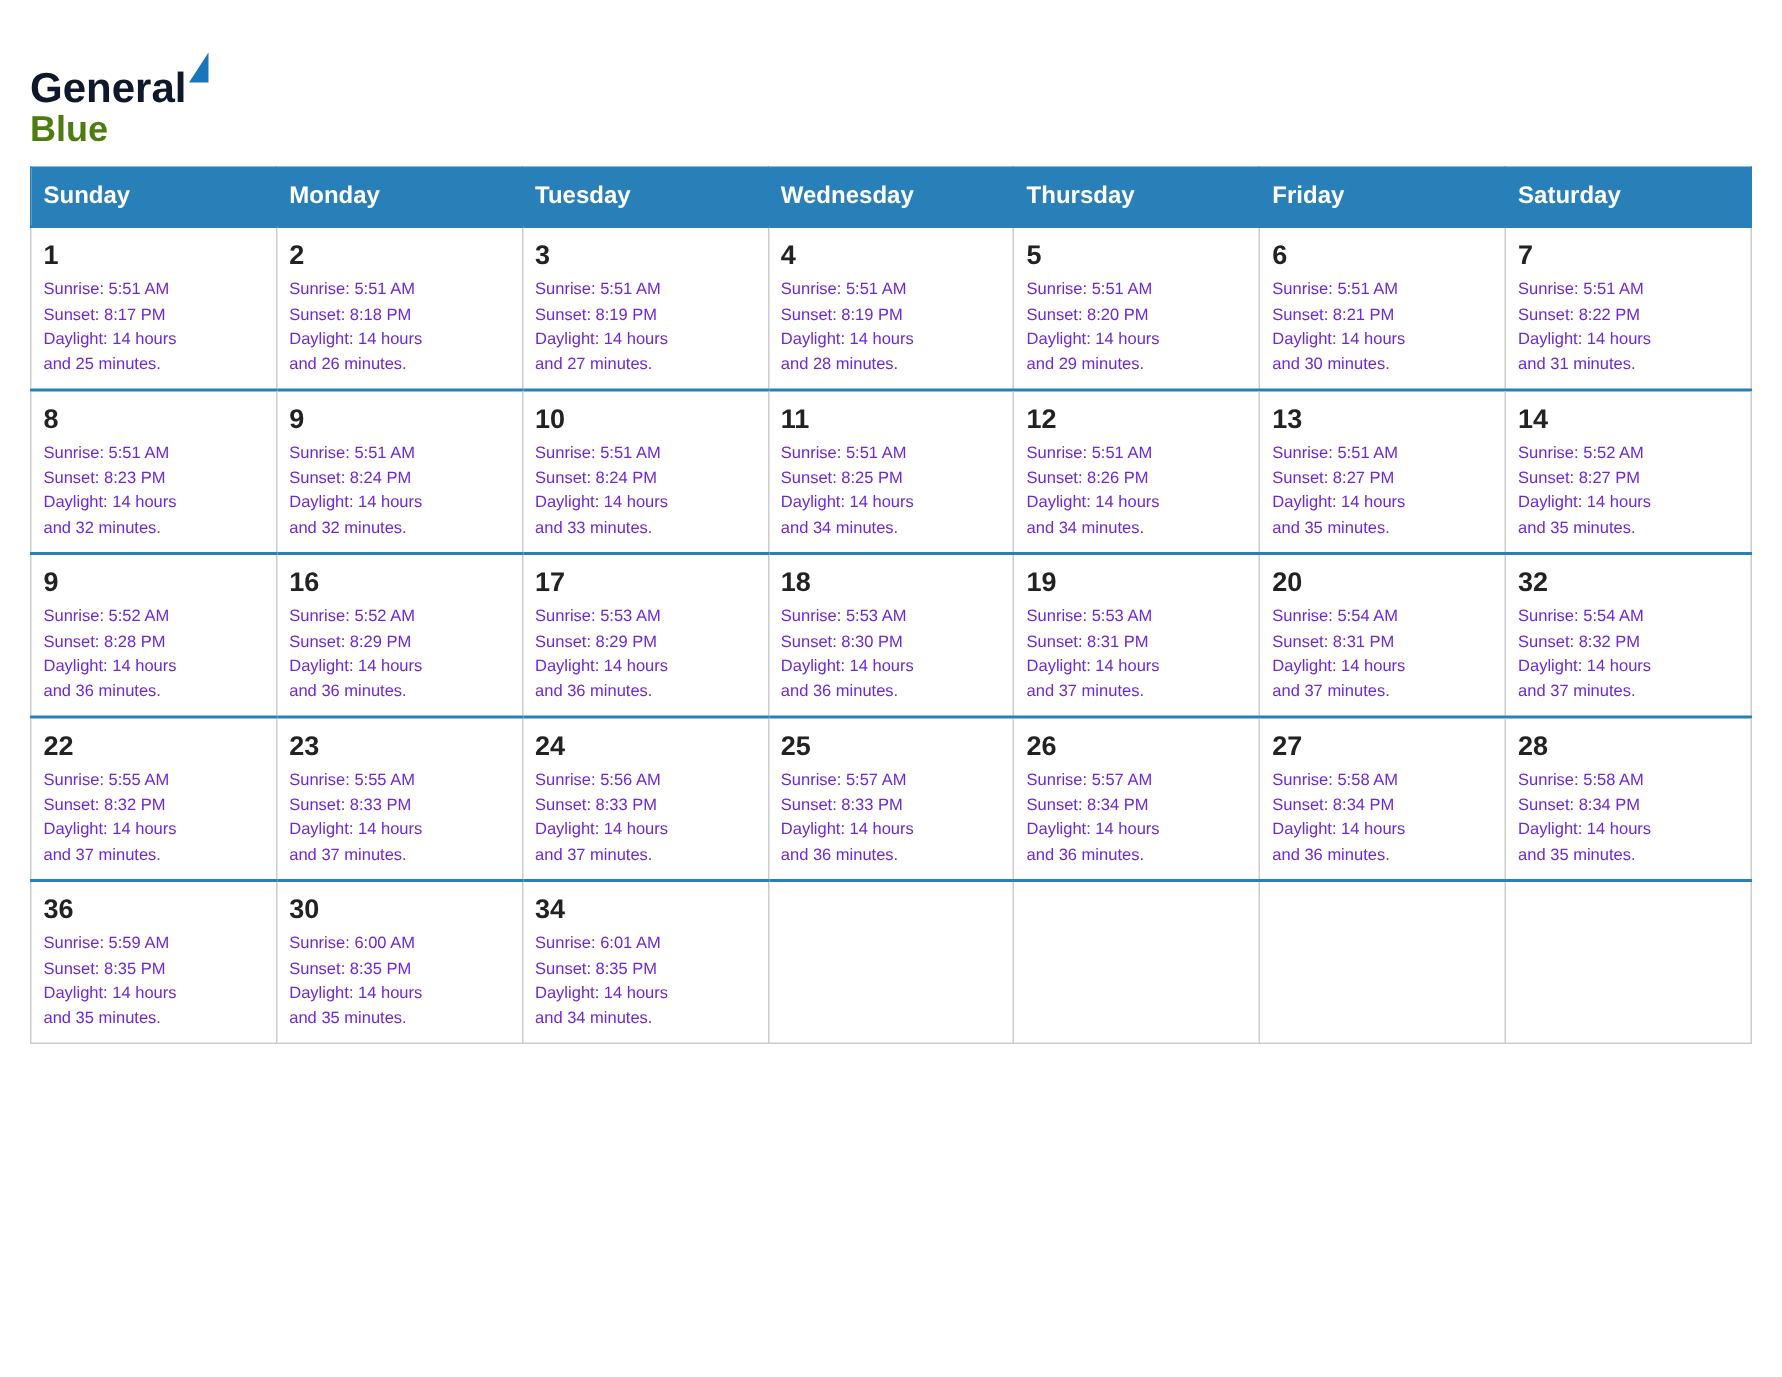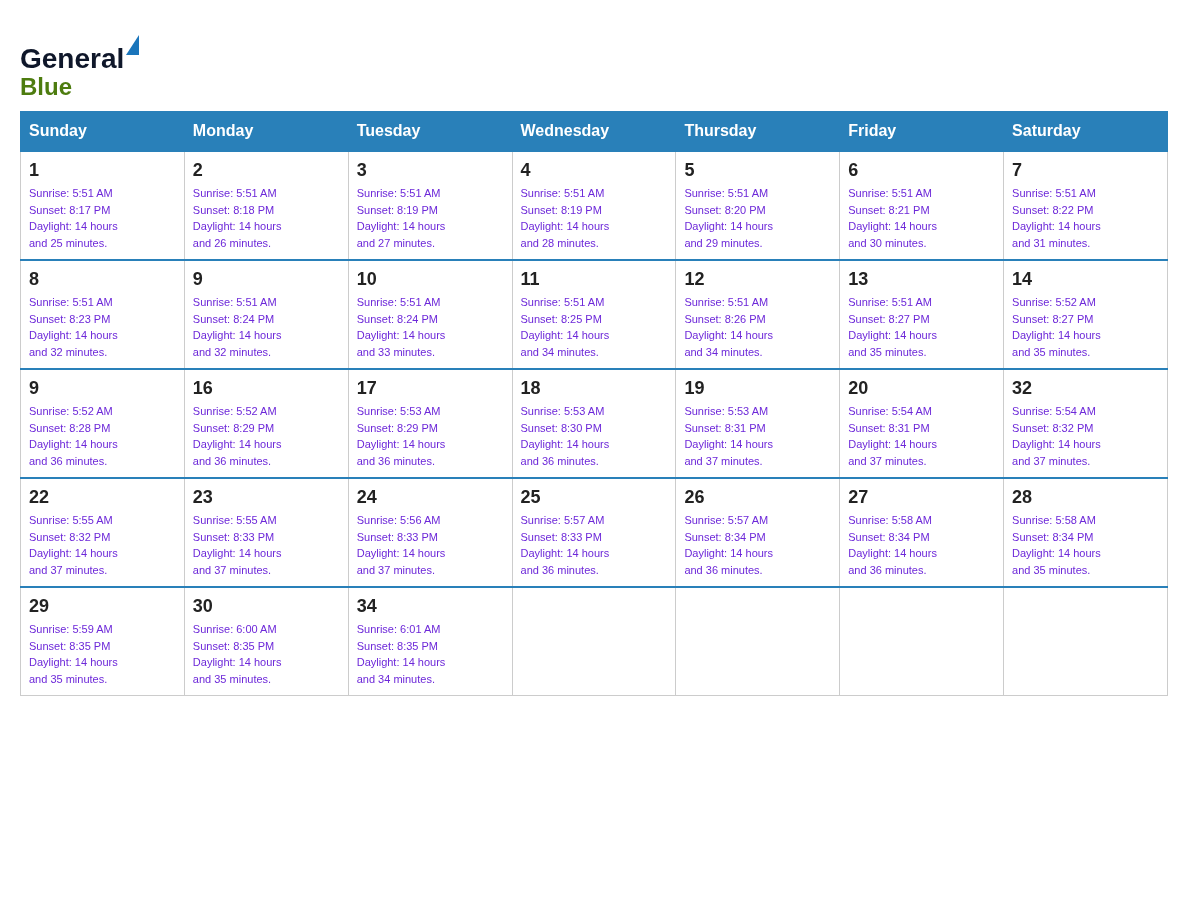--- a/index.html
+++ b/index.html
@@ -224,21 +224,21 @@
           <div class="day-number">27</div>
           <div class="day-info">Sunrise: 5:58 AM<br>Sunset: 8:34 PM<br>Daylight: 14 hours<br>and 36 minutes.</div>
         </td>
         <td>
           <div class="day-number">28</div>
           <div class="day-info">Sunrise: 5:58 AM<br>Sunset: 8:34 PM<br>Daylight: 14 hours<br>and 35 minutes.</div>
         </td>
       </tr>
       <tr>
         <td>
-          <div class="day-number">29</div>
+          <div class="day-number">36</div>
           <div class="day-info">Sunrise: 5:59 AM<br>Sunset: 8:35 PM<br>Daylight: 14 hours<br>and 35 minutes.</div>
         </td>
         <td>
           <div class="day-number">30</div>
           <div class="day-info">Sunrise: 6:00 AM<br>Sunset: 8:35 PM<br>Daylight: 14 hours<br>and 35 minutes.</div>
         </td>
         <td>
           <div class="day-number">34</div>
           <div class="day-info">Sunrise: 6:01 AM<br>Sunset: 8:35 PM<br>Daylight: 14 hours<br>and 34 minutes.</div>
         </td>

